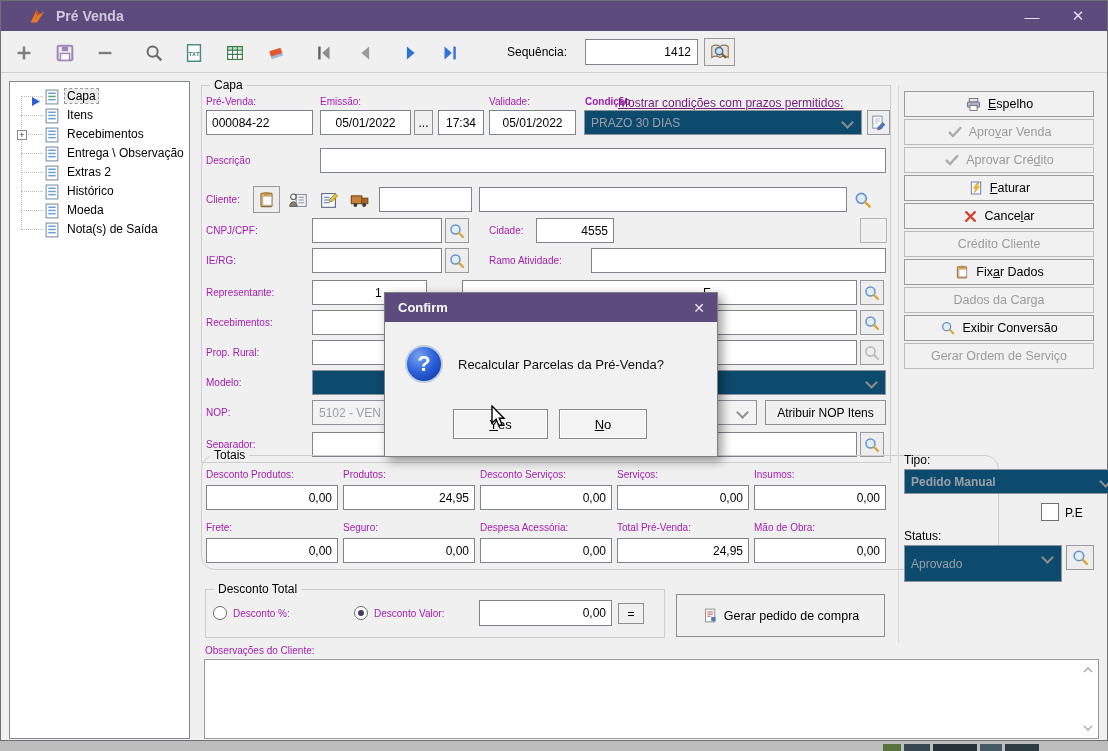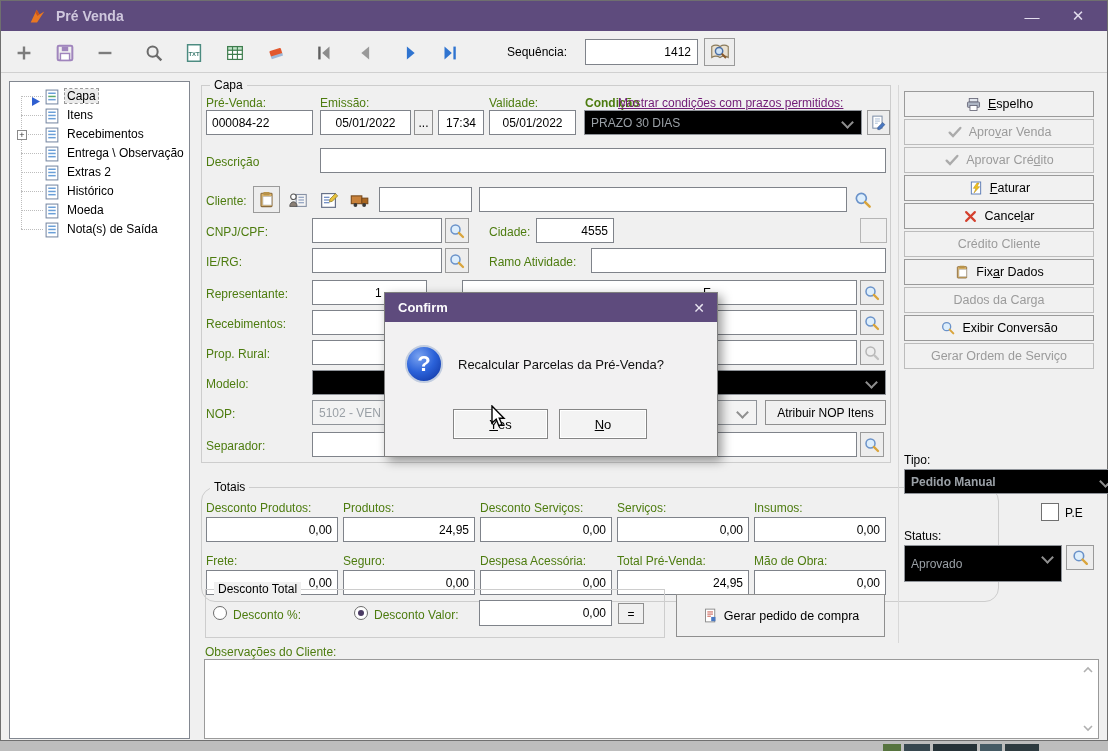--- a/index.html
+++ b/index.html
@@ -31,26 +31,26 @@
   .tree-guide { position:absolute; left:11px; top:14px; width:1px; height:133px; border-left:1px dotted #bdbdbd; }
   .tree-icon { position:absolute; left:33px; top:2px; }
   .tree-arrow { position:absolute; left:20px; top:5px; }
   .tree-expander { position:absolute; left:5px; top:5px; width:10px; height:10px; background:#fff; border:1px solid #898989; font-size:9px; line-height:8px; text-align:center; color:#333; }
   .tree-label { position:absolute; left:53px; top:2px; font-size:12px; white-space:pre; padding:0 2px; }
   .tree-label.selected { background:#ebebeb; outline:1px dashed #9a9a9a; }
 
   
   .grp { position:absolute; border:1px solid #cdcdcd; }
   .grp-legend { position:absolute; top:-8px; left:8px; background:#f0f0f0; font-size:12px; padding:0 4px; }
-  .lbl { position:absolute; font-size:12px; white-space:nowrap; color:#4d7c0f; }
+  .lbl { position:absolute; font-size:10px; white-space:nowrap; color:#a21caf; }
   .inp { position:absolute; background:#fff; border:1px solid #7f838a; font-size:12px; display:flex; align-items:center; padding:0 5px; overflow:hidden; white-space:nowrap; }
   .inp.right { justify-content:flex-end; }
   .inp.center { justify-content:center; }
   .inp.grey-text, .combo.grey-text { color:#9aa0a6; }
-  .combo { position:absolute; background:#000000; border:1px solid #8f9399; font-size:12px; display:flex; align-items:center; padding:0 22px 0 6px; overflow:hidden; white-space:nowrap; }
+  .combo { position:absolute; background:#0c4a6e; border:1px solid #8f9399; font-size:12px; display:flex; align-items:center; padding:0 22px 0 6px; overflow:hidden; white-space:nowrap; }
   .combo::after { content:""; position:absolute; right:9px; top:7px; width:7px; height:7px; border-right:2px solid #8f8f8f; border-bottom:2px solid #8f8f8f; transform:rotate(45deg); }
   .combo.disabled { background:#f3f3f3; }
   .btn { position:absolute; background:#f0f0f0; border:1px solid #8f8f8f; font-size:12px; display:flex; align-items:center; justify-content:center; gap:5px; }
   .btn.flat-disabled { border-color:#b5b5b5; color:#9b9b9b; }
   .iconbtn { position:absolute; background:#ededed; border:1px solid #9a9a9a; display:flex; align-items:center; justify-content:center; }
   .icon-plain { position:absolute; display:flex; align-items:center; justify-content:center; }
   .link { position:absolute; font-size:12px; color:#701a75; text-decoration:underline; white-space:nowrap; }
 
   .radio { position:absolute; width:14px; height:14px; border:1px solid #6d6d6d; border-radius:50%; background:#fff; }
   .radio.checked::after { content:""; position:absolute; left:3px; top:3px; width:6px; height:6px; border-radius:50%; background:#4a3a63; }
@@ -389,21 +389,21 @@
     <span class="lbl" style="left:4px; top:353px;">Separador:</span>
     <div class="inp" style="left:110px; top:346px; width:545px; height:25px;"></div>
     <div class="iconbtn" style="left:658px; top:346px; width:24px; height:25px;">
         <svg width="18" height="18" viewBox="0 0 24 24">
           <circle cx="10" cy="10" r="6" fill="#ddeefc" stroke="#6a92c9" stroke-width="2"></circle>
           <path d="M14.5 14.5L20 20" stroke="#d9a43b" stroke-width="3" stroke-linecap="round"></path>
         </svg>
       </div>
   </fieldset>
 
-  <fieldset class="grp" style="left:200px; top:486px; width:798px; height:115px;border-radius:14px;">
+  <fieldset class="grp" style="left:200px; top:454px; width:798px; height:115px;border-radius:14px;">
     <span class="grp-legend">Totais</span>
     <div id="totais-grid">
         <span class="lbl" style="left: 4px; top: 13px;">Desconto Produtos:</span>
         <div class="inp right" style="left: 4px; top: 29px; width: 132px; height: 25px;">0,00</div>
         <span class="lbl" style="left: 141px; top: 13px;">Produtos:</span>
         <div class="inp right" style="left: 141px; top: 29px; width: 132px; height: 25px;">24,95</div>
         <span class="lbl" style="left: 278px; top: 13px;">Desconto Serviços:</span>
         <div class="inp right" style="left: 278px; top: 29px; width: 132px; height: 25px;">0,00</div>
         <span class="lbl" style="left: 415px; top: 13px;">Serviços:</span>
         <div class="inp right" style="left: 415px; top: 29px; width: 132px; height: 25px;">0,00</div>

